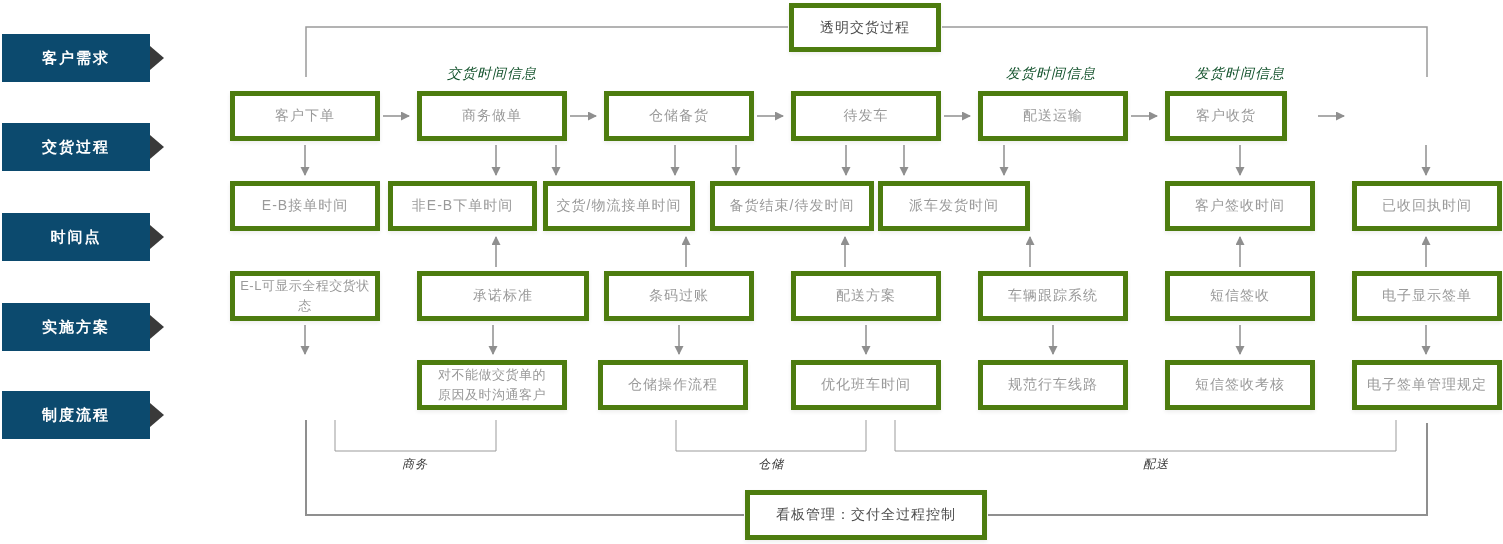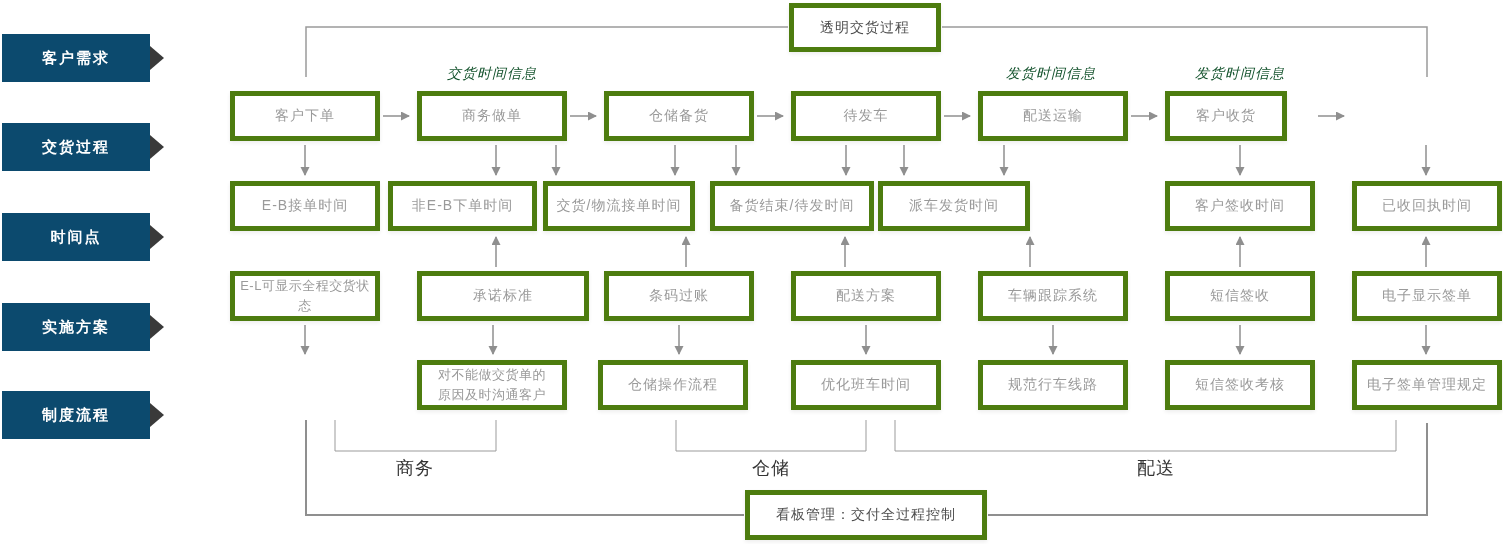--- a/index.html
+++ b/index.html
@@ -32,21 +32,21 @@
   }
   .box.dark{color:#4f4f4f;}
   .box.small{font-size:13px;letter-spacing:0.5px;}
 
   .sec-label{
     position:absolute;transform:translateX(-50%);z-index:2;
     font-size:14px;color:#14532d;letter-spacing:1px;white-space:nowrap;font-style:italic;
   }
   .grp-label{
     position:absolute;transform:translateX(-50%);z-index:2;
-    font-size:18px;color:#333333;letter-spacing:1px;white-space:nowrap;
+    font-size:12px;color:#333333;letter-spacing:1px;white-space:nowrap;font-style:italic;
   }
 </style>
 </head>
 <body>
 
 <div class="canvas">
 
   <svg class="connectors" width="1503" height="544" viewBox="0 0 1503 544">
     <defs>
       <marker id="ah" markerUnits="userSpaceOnUse" markerWidth="10" markerHeight="10" refX="8" refY="4.5" orient="auto">

